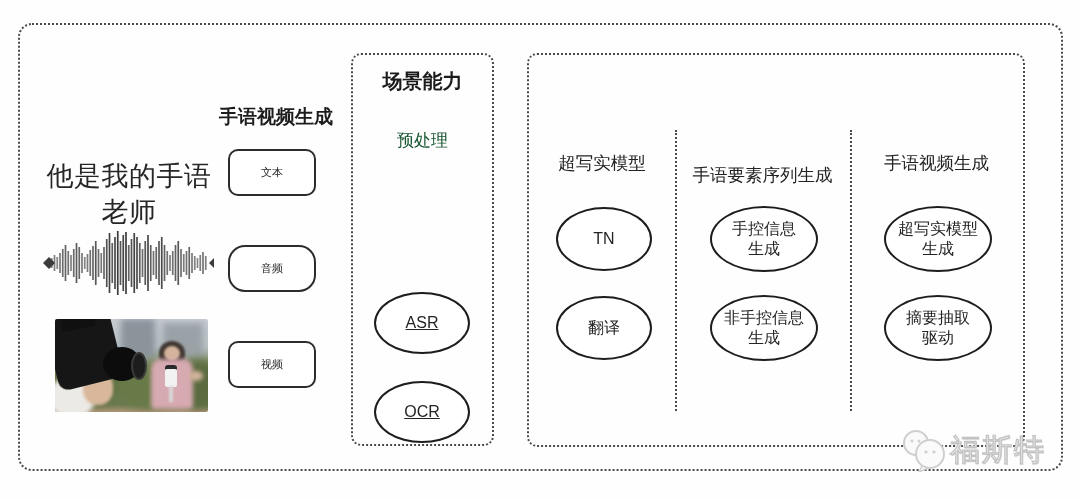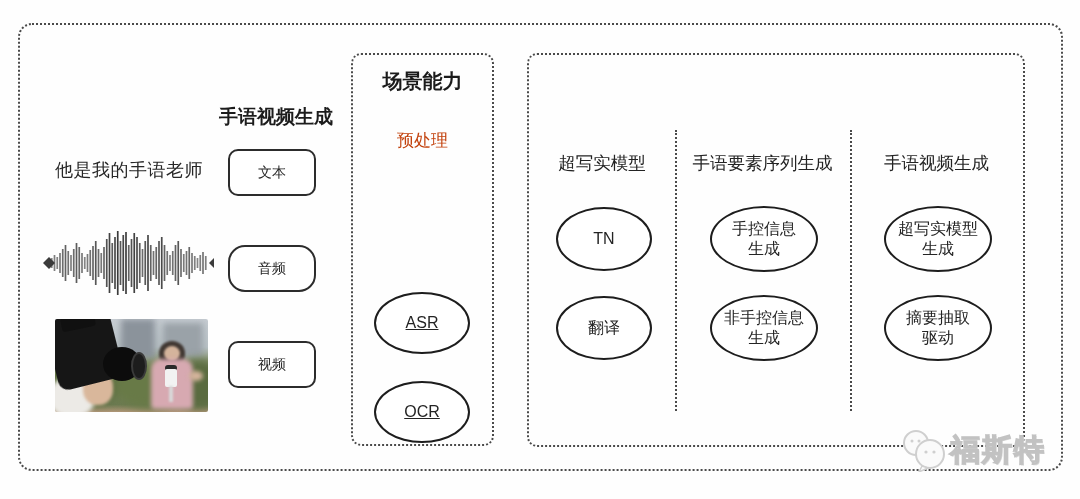--- a/index.html
+++ b/index.html
@@ -4,23 +4,23 @@
 <style>
   html,body{margin:0;padding:0;background:#ffffff;}
   body{font-family:"Liberation Sans","DejaVu Sans",sans-serif;color:#222;}
   .canvas{position:relative;width:1080px;height:499px;background:#fefefe;overflow:hidden;}
   .outer-frame{position:absolute;left:18px;top:23px;width:1041px;height:444px;
     border:2px dotted #4a4a4a;border-radius:14px;}
   .abs{position:absolute;}
 
   
   .input-title{left:203px;top:104px;width:146px;font-size:19px;font-weight:bold;color:#1c1c1c;text-align:center;}
-  .sample-text{left:40px;top:158px;width:178px;font-size:18px;color:#262626;text-align:center;letter-spacing:0.5px;}
+  .sample-text{left:40px;top:158px;width:178px;font-size:27px;color:#262626;text-align:center;letter-spacing:0.5px;}
   .io-box{left:228px;width:84px;height:43px;border:2px solid #2c2c2c;border-radius:10px;
-    display:flex;align-items:center;justify-content:center;font-size:14px;color:#262626;background:#fff;}
+    display:flex;align-items:center;justify-content:center;font-size:11px;color:#262626;background:#fff;}
   .io-box.b0{top:149px;}
   .io-box.b1{top:245px;border-radius:17px;}
   .io-box.b2{top:341px;}
 
   
   .waveform{left:42px;top:229px;width:172px;height:68px;}
 
   
   .photo{left:55px;top:319px;width:153px;height:93px;border-radius:2px;overflow:hidden;
     background:linear-gradient(#c6ccd2 0%,#b9c2c6 30%,#8d9a77 45%,#77855c 70%,#6d7b52 92%,#b09677 100%);}
@@ -42,45 +42,45 @@
   .ph-cam-body{left:-4px;top:-6px;width:66px;height:72px;background:#161616;border-radius:10px;transform:rotate(-14deg);filter:blur(0.5px);}
   .ph-cam-lens{left:48px;top:28px;width:38px;height:34px;background:#0c0c0c;border-radius:50%;filter:blur(0.5px);}
   .ph-cam-ring{left:76px;top:33px;width:12px;height:24px;background:#1d1d1d;border-radius:50%;border:2px solid #3a3a3a;filter:blur(0.5px);}
   .ph-cam-top{left:6px;top:-4px;width:34px;height:14px;background:#101010;border-radius:3px;transform:rotate(-12deg);}
 
   
   .section-box{border:2px dotted #4a4a4a;border-radius:10px;background:transparent;}
   .scene-box{left:351px;top:53px;width:139px;height:389px;}
   .core-box{left:527px;top:53px;width:494px;height:390px;}
   .section-title{position:absolute;left:0;width:100%;text-align:center;font-size:20px;font-weight:bold;color:#1b1b1b;}
-  .scene-sub{position:absolute;left:0;top:74px;width:100%;text-align:center;font-size:17px;color:#c2410c;}
+  .scene-sub{position:absolute;left:0;top:74px;width:100%;text-align:center;font-size:17px;color:#14532d;}
 
   .ellipse{position:absolute;border:2.5px solid #1d1d1d;border-radius:50%;background:#fff;
     display:flex;align-items:center;justify-content:center;font-size:16px;color:#242424;
     text-align:center;line-height:1.25;white-space:pre-line;}
   .scene-box .ellipse{width:92px;height:58px;left:21px;}
   .scene-box .e0{top:144px;}
   .scene-box .e1{top:237px;text-decoration:underline;}
   .scene-box .e2{top:326px;text-decoration:underline;}
 
   .divider{position:absolute;top:75px;height:281px;width:0;border-left:2px dotted #4a4a4a;}
   .div1{left:146px;} .div2{left:321px;}
   .col-header{position:absolute;top:96px;font-size:17.5px;color:#232323;text-align:center;}
-  .ch0{left:0;width:146px;} .ch1{left:146px;width:175px;} .ch2{left:321px;width:173px;}
+  .ch0{left:0;width:146px;} .ch1{left:146px;width:175px;margin-top:12px;} .ch2{left:321px;width:173px;}
   .core-box .c0{width:92px;height:60px;left:27px;}
   .core-box .c1{width:104px;height:62px;left:181px;}
   .core-box .c2{width:104px;height:62px;left:355px;}
   .core-box .r0{top:151px;}
   .core-box .c0.r0{top:152px;}
   .core-box .r1{top:240px;}
   .core-box .c0.r1{top:241px;}
 
   
   .watermark{left:898px;top:424px;width:170px;height:52px;display:flex;align-items:center;}
-  .wm-text{font-size:30px;font-weight:bold;letter-spacing:2px;color:#ececec;
+  .wm-text{font-size:30px;font-weight:normal;letter-spacing:2px;color:#ececec;
     -webkit-text-stroke:1.2px #c2c2c2;text-shadow:1px 1px 0 #dadada;}
 </style>
 </head>
 <body>
 
 <div class="canvas">
   <div class="outer-frame"></div>
 
   <div class="abs input-title">手语视频生成</div>
   <div class="abs sample-text">他是我的手语老师</div>

